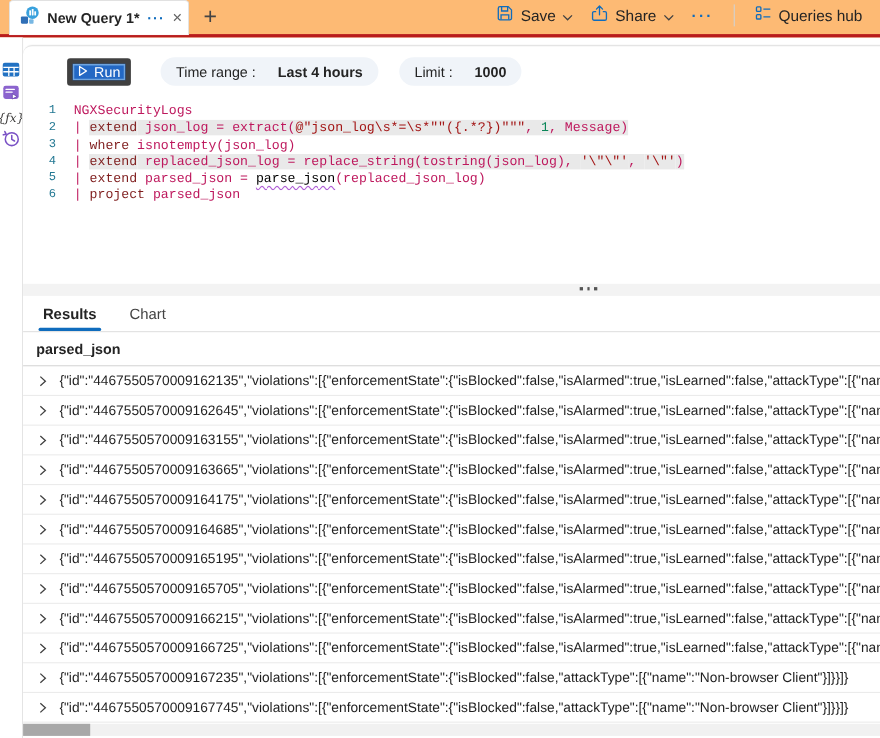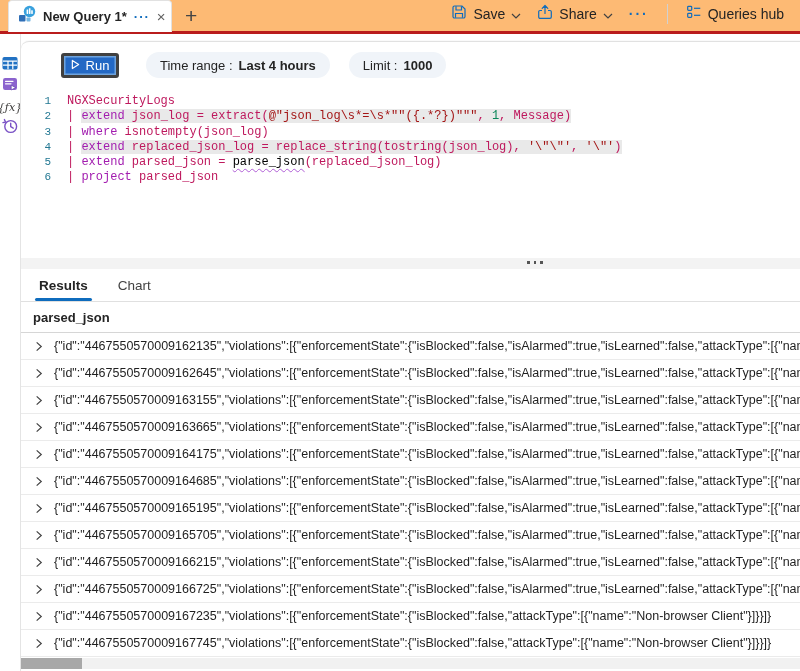--- a/index.html
+++ b/index.html
@@ -25,35 +25,35 @@
   .side-rail { width:36px; display:flex; flex-direction:column; align-items:center; padding-top:22px; gap:3px; background:#fff; }
   .rail-item { width:20px; height:18px; display:flex; align-items:center; justify-content:center; }
   .fx-glyph { font-size:11px; color:#3b3a39; white-space:nowrap; font-family:"DejaVu Serif", serif; font-style:italic; }
 
   .main { flex:1; display:flex; flex-direction:column; border-left:1px solid #e4e4e4; position:relative; }
 
   
   .query-panel { margin-top:7px; height:217px; border-top:1px solid #e1e1e1; border-top-left-radius:8px;
     background:#fff; position:relative; box-shadow:0 -1px 0 rgba(0,0,0,0.02); }
   .toolbar { height:46px; display:flex; align-items:center; padding-left:40px; }
-  .run-btn { width:58px; height:25px; background:#2368c4; border:3px solid #404040; border-radius:3px;
+  .run-btn { width:58px; height:25px; background:#2368c4; border:5px solid #404040; border-radius:3px;
     color:#fff; font-size:13px; display:flex; align-items:center; justify-content:center; gap:6px;
     box-shadow:inset 0 0 0 1.5px #6ea3dd; }
   .pill { height:26px; border-radius:13px; background:#f0f4f9; display:flex; align-items:center;
-    padding:12px 14px; font-size:13px; gap:6px; white-space:nowrap; }
+    padding:12px 14px; font-size:13px; gap:20px; white-space:nowrap; }
   .pill .val { font-weight:700; }
   .pill.time { margin-left:27px; }
   .pill.limit { margin-left:19px; }
 
   
   .editor { padding-top:6px; font-family:"Liberation Mono", monospace; font-size:12px; line-height:15.3px; }
   .code-line { display:flex; white-space:pre; }
   .ln { width:30px; text-align:right; color:#237893; font-size:11px; line-height:15.3px; flex:0 0 auto; }
   .code { padding-left:16px; color:#000; }
-  .tok-k { color:#a21caf; } .tok-s { color:#a31515; } .tok-n { color:#098658; } .tok-p { color:#be185d; }
+  .tok-k { color:#7f1d1d; } .tok-s { color:#a31515; } .tok-n { color:#098658; } .tok-p { color:#be185d; }
   .tok-sq { color:#000; text-decoration:underline wavy #b05fd6 1px; text-underline-offset:3px; }
   .tok-hl { background:#e9e9e9; }
 
   
   .splitter { height:11px; background:#f3f3f3; position:relative; }
   .splitter .dots { position:absolute; left:506px; top:3px; display:flex; gap:4px; }
   .splitter .dots i { width:2.5px; height:2.5px; background:#555; display:block; }
 
   
   .results-panel { flex:1; display:flex; flex-direction:column; background:#fff; }

